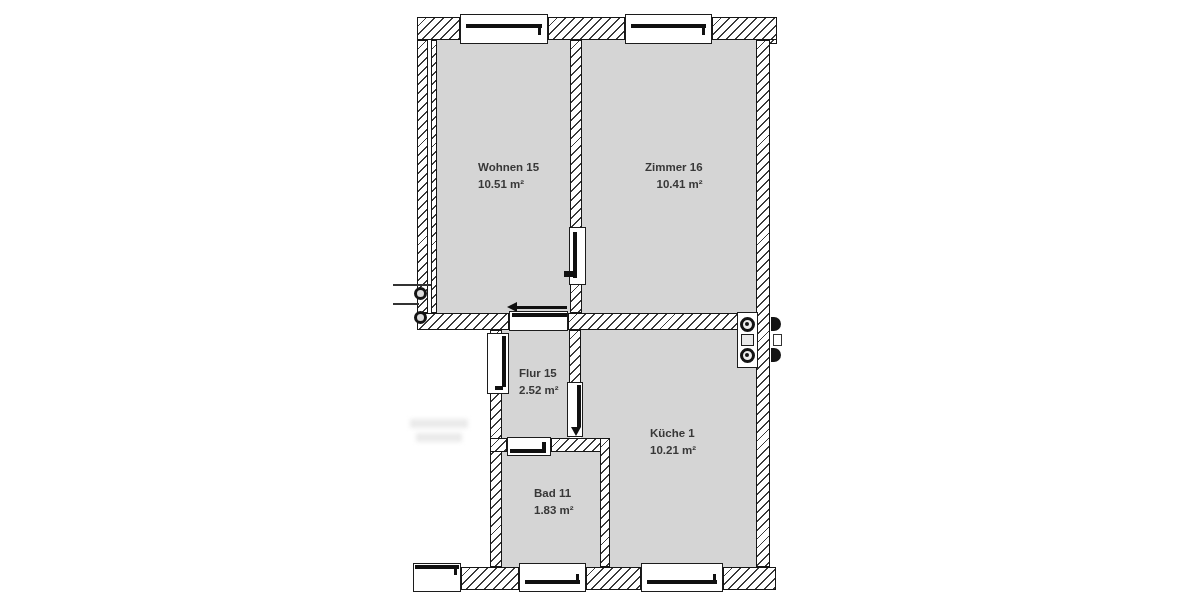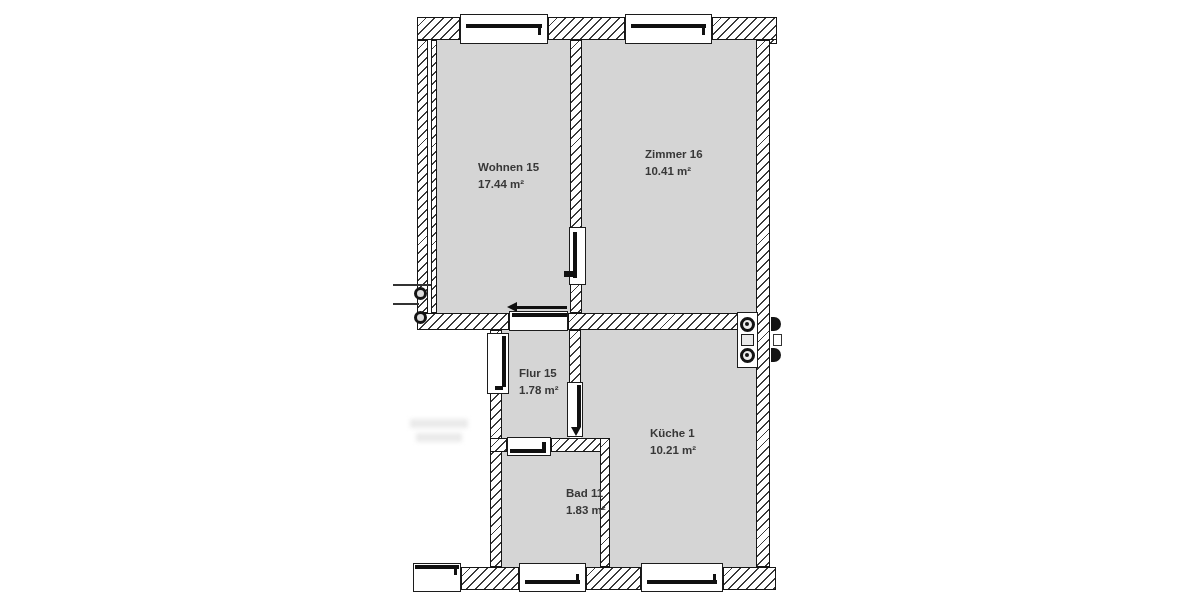--- a/index.html
+++ b/index.html
@@ -123,32 +123,32 @@
   <div class="pipe-line" style="left:393px;top:284px;width:38px;"></div>
   <div class="pipe-line" style="left:393px;top:303px;width:26px;"></div>
   <div class="pipe-circle" style="left:414px;top:287px;"></div>
   <div class="pipe-circle" style="left:414px;top:311px;"></div>
 
   <div class="smudge" style="left:410px;top:419px;width:58px;height:9px;"></div>
   <div class="smudge" style="left:416px;top:433px;width:46px;height:9px;"></div>
 
   <div class="label" style="left:478px;top:159px;">
     <span>Wohnen 15</span>
-    <span>17.44 m²</span>
+    <span>10.51 m²</span>
   </div>
-  <div class="label" style="left:645px;top:146px;">
+  <div class="label" style="left:645px;top:159px;text-align:right;">
     <span>Zimmer 16</span>
     <span>10.41 m²</span>
   </div>
   <div class="label" style="left:519px;top:365px;">
     <span>Flur 15</span>
-    <span>1.78 m²</span>
+    <span>2.52 m²</span>
   </div>
   <div class="label" style="left:650px;top:425px;">
     <span>Küche 1</span>
     <span>10.21 m²</span>
   </div>
-  <div class="label" style="left:534px;top:485px;margin-left:32px;">
+  <div class="label" style="left:534px;top:485px;">
     <span>Bad 11</span>
     <span>1.83 m²</span>
   </div>
 
 </div>
 
 </body></html>

